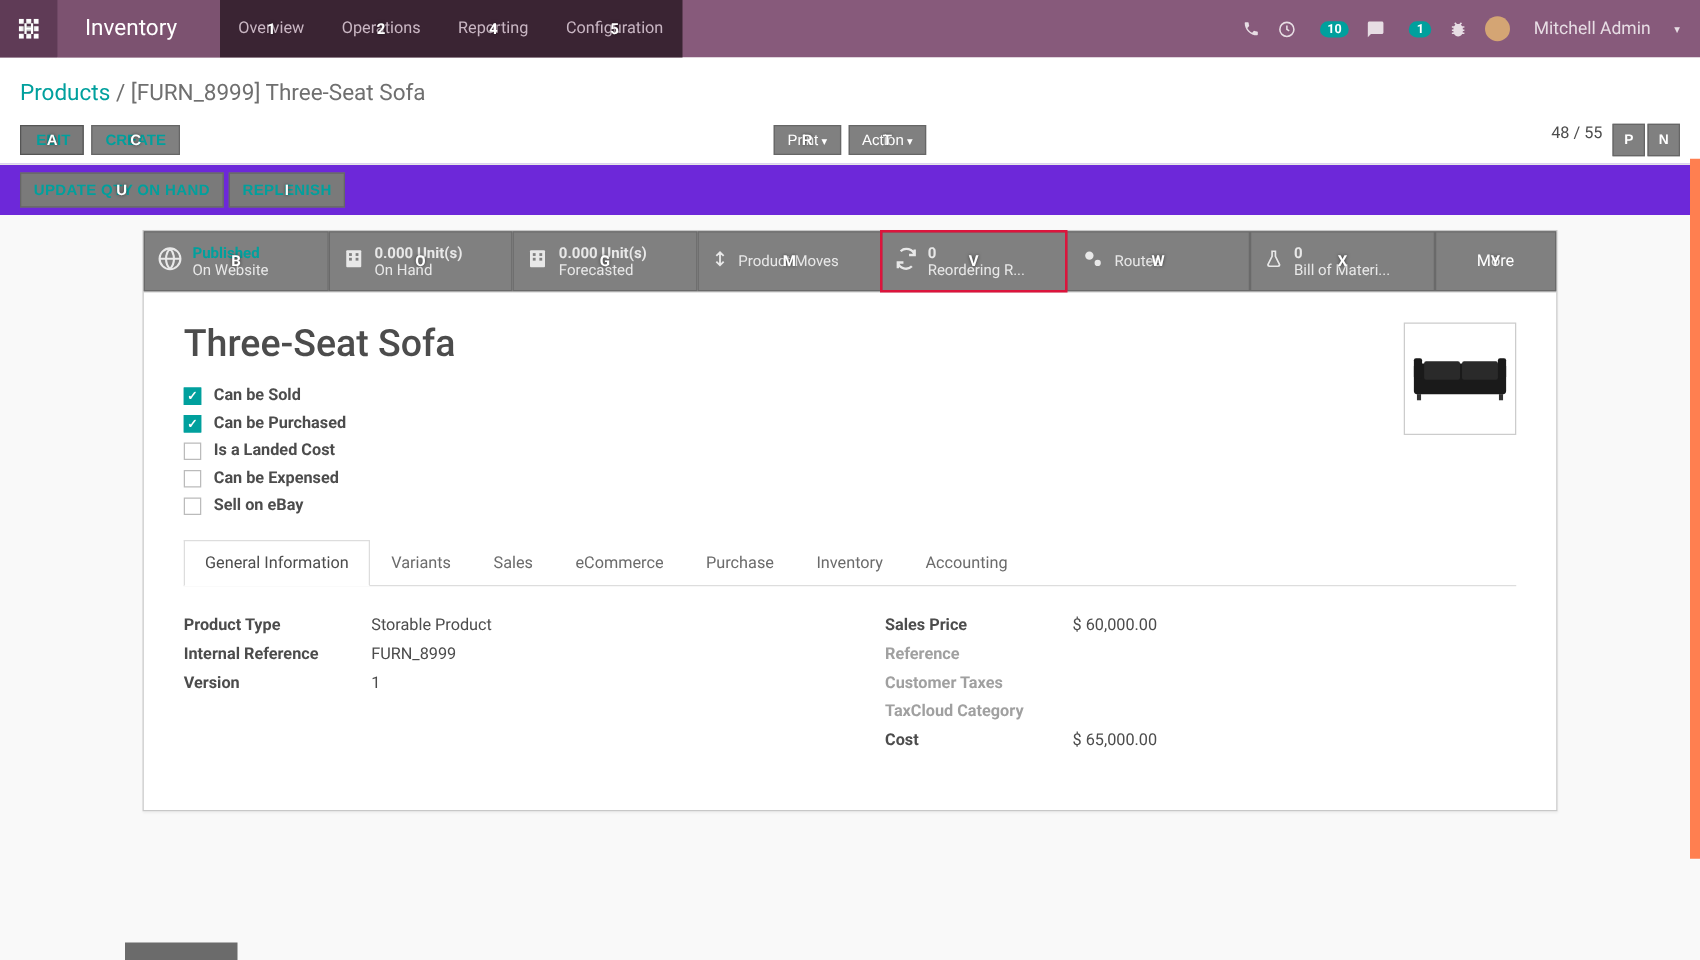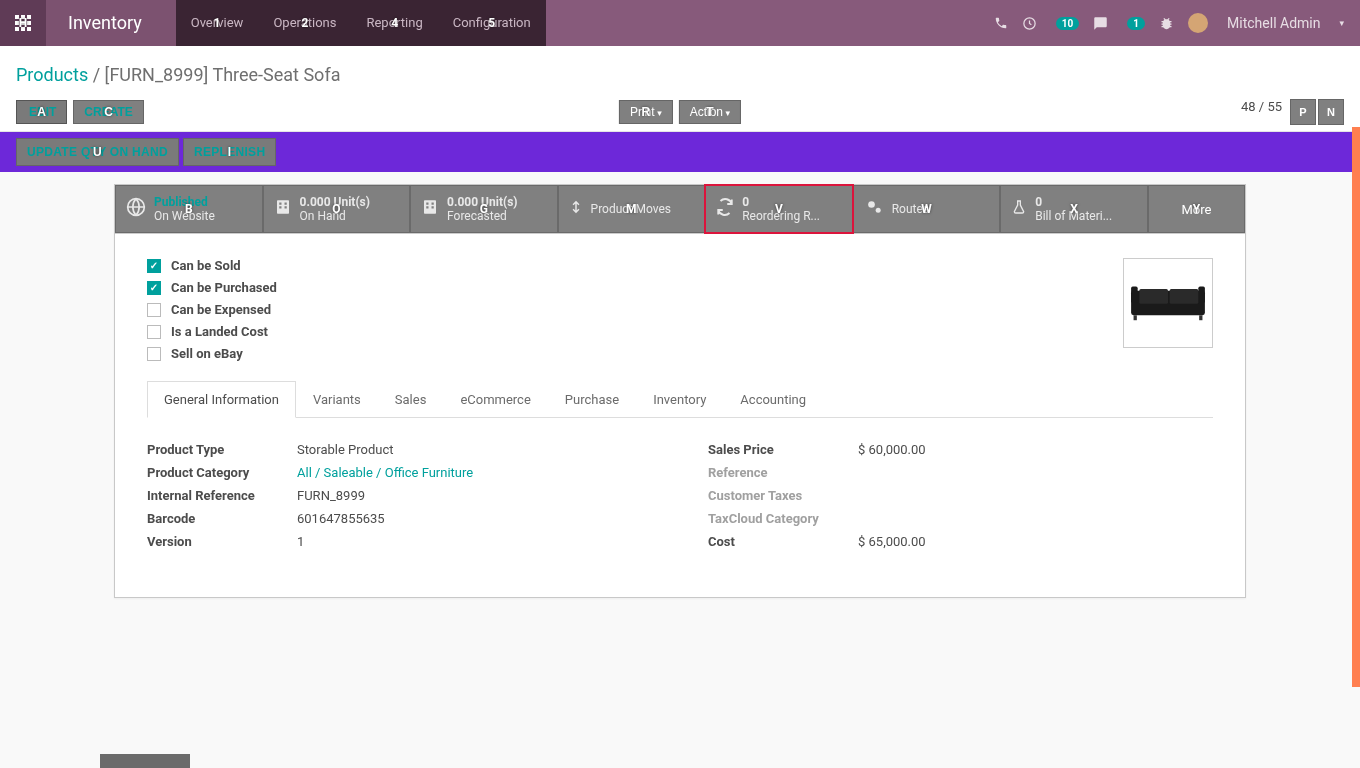--- a/index.html
+++ b/index.html
@@ -259,37 +259,38 @@
         <svg viewBox="0 0 100 50">
             <rect x="5" y="10" width="90" height="30" rx="3" fill="#1a1a1a"></rect>
             <rect x="5" y="5" width="8" height="20" rx="2" fill="#1a1a1a"></rect>
             <rect x="87" y="5" width="8" height="20" rx="2" fill="#1a1a1a"></rect>
             <rect x="15" y="8" width="35" height="18" rx="2" fill="#2a2a2a"></rect>
             <rect x="52" y="8" width="35" height="18" rx="2" fill="#2a2a2a"></rect>
             <rect x="8" y="40" width="4" height="6" fill="#333"></rect>
             <rect x="88" y="40" width="4" height="6" fill="#333"></rect>
           </svg>
       </div>
+      <h1 class="product-title">Three-Seat Sofa</h1>
 
       <div class="check-list">
         <div class="check-item">
             <span class="cb checked">✓</span>
             <span>Can be Sold</span>
           </div>
         <div class="check-item">
             <span class="cb checked">✓</span>
             <span>Can be Purchased</span>
           </div>
         <div class="check-item">
             <span class="cb"></span>
+            <span>Is a Landed Cost</span>
+          </div>
+        <div class="check-item">
+            <span class="cb"></span>
             <span>Can be Expensed</span>
-          </div>
-        <div class="check-item">
-            <span class="cb"></span>
-            <span>Is a Landed Cost</span>
           </div>
         <div class="check-item">
             <span class="cb"></span>
             <span>Sell on eBay</span>
           </div>
       </div>
 
       <div class="tabs">
         <div class="tab active">General Information</div>
         <div class="tab">Variants</div>
@@ -300,32 +301,24 @@
         <div class="tab">Accounting</div>
       </div>
 
       <div class="fields">
         <div class="col">
           <div class="field-row">
               <span class="label">Product Type</span>
               <span class="value">Storable Product</span>
             </div>
           <div class="field-row">
-              <span class="label">Product Category</span>
-              <span class="value"><a href="#">All / Saleable / Office Furniture</a></span>
-            </div>
-          <div class="field-row">
               <span class="label">Internal Reference</span>
               <span class="value">FURN_8999</span>
             </div>
           <div class="field-row">
-              <span class="label">Barcode</span>
-              <span class="value">601647855635</span>
-            </div>
-          <div class="field-row">
               <span class="label">Version</span>
               <span class="value">1</span>
             </div>
         </div>
         <div class="col">
           <div class="field-row">
               <span class="label">Sales Price</span>
               <span class="value">$ 60,000.00</span>
             </div>
           <div class="field-row">

